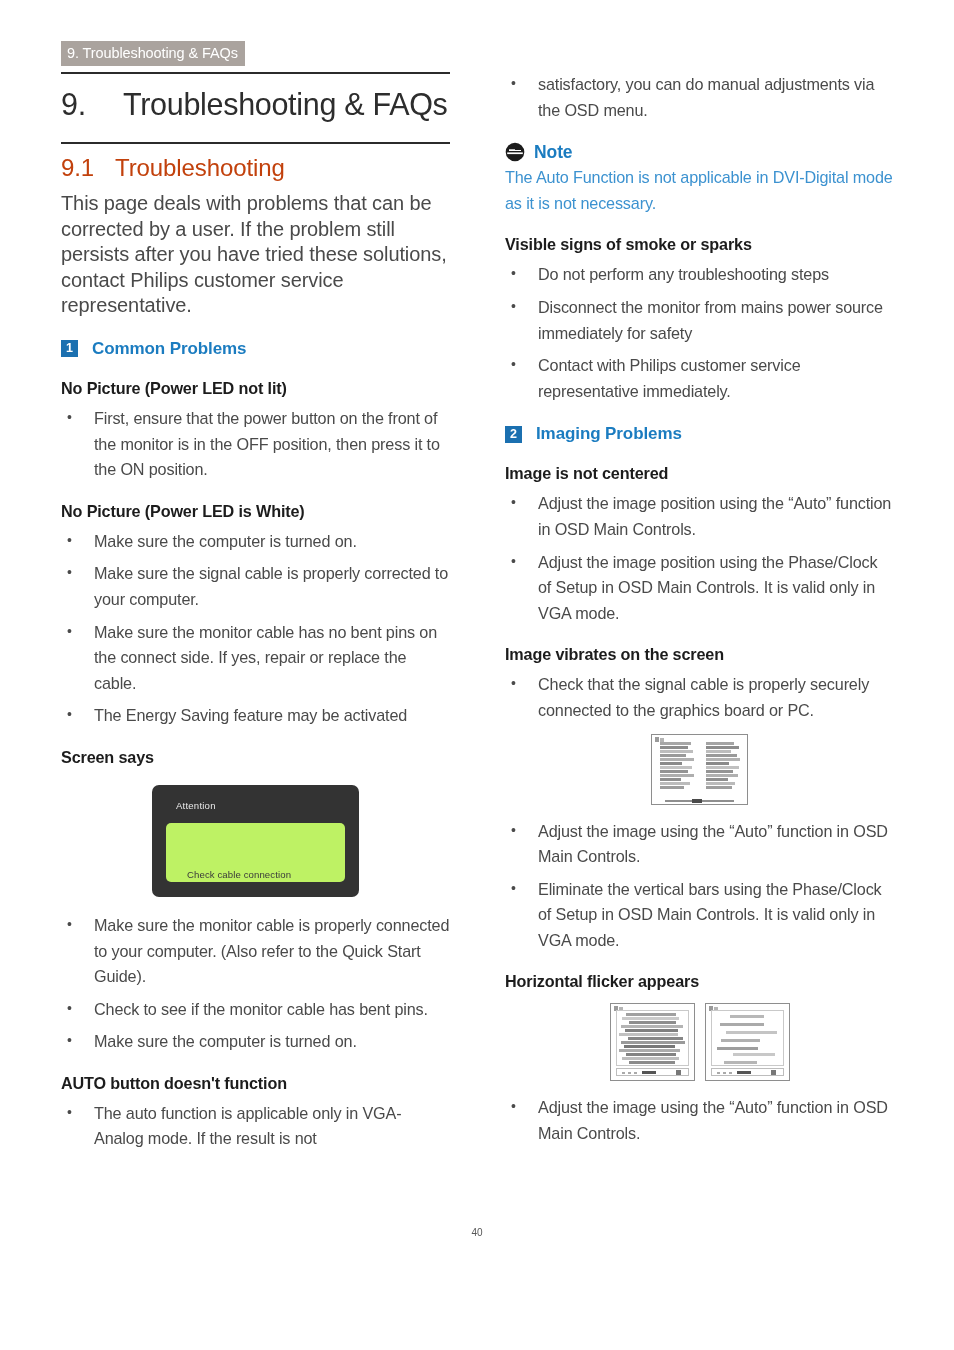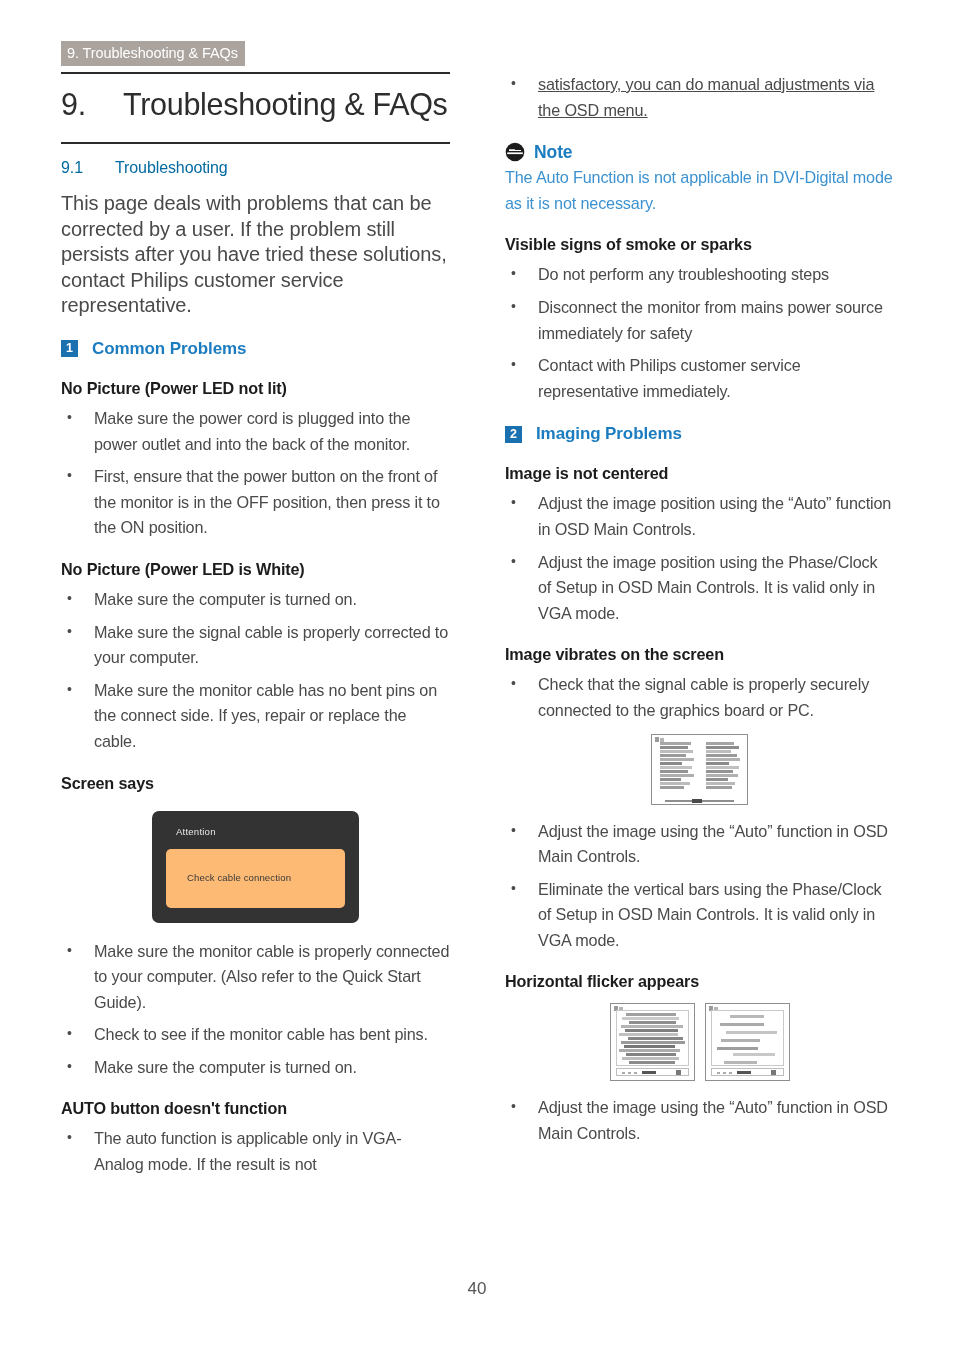--- a/index.html
+++ b/index.html
@@ -70,23 +70,23 @@
   }
   .rule-mid {
     border-top: 2px solid #2b2b2b;
     margin-top: 18px;
     height: 0;
   }
 
   .section-title {
     display: flex;
     align-items: baseline;
-    font-size: 16px;
+    font-size: 24px;
     line-height: 30px;
-    color: #0369a1;
+    color: #c2410c;
     margin: 9px 0 8px 0;
     font-weight: normal;
     letter-spacing: -0.1px;
   }
   .section-num {
     width: 54px;
     flex: 0 0 54px;
   }
 
   
@@ -201,25 +201,25 @@
     box-sizing: border-box;
   }
   .attention-title {
     color: #e8e8e8;
     font-size: 9.6px;
     line-height: 14px;
     margin: 1px 0 10px 10px;
     letter-spacing: 0.2px;
   }
   .attention-inner {
-    background: #fdba74;
+    background: #bef264;
     border-radius: 5px;
     height: 59px;
     display: flex;
-    align-items: center;
+    align-items: flex-end;
   }
   .attention-msg {
     color: #3a3a3a;
     font-size: 9.6px;
     line-height: 14px;
     margin-left: 21px;
     letter-spacing: 0.1px;
   }
 
   
@@ -307,23 +307,23 @@
     width: 5px;
     height: 5px;
     background: #777;
   }
 
   
   .page-number {
     position: absolute;
     left: 0;
     right: 0;
-    top: 1279px;
+    top: 1227px;
     text-align: center;
-    font-size: 17px;
+    font-size: 10px;
     color: #565656;
   }
 </style>
 </head>
 <body>
 
 <div class="page">
 
   <div class="running-header">9. Troubleshooting &amp; FAQs</div>
 
@@ -345,29 +345,29 @@
 
     <p class="body">This page deals with problems that can be corrected by a user. If the problem still persists after you have tried these solutions, contact Philips customer service representative.</p>
 
     <div class="num-heading">
       <span class="num-badge">1</span>
       <span class="num-label">Common Problems</span>
     </div>
 
     <h4 class="sub">No Picture (Power LED not lit)</h4>
     <ul class="bullets">
-      <li>Make sure the power cord is plugged into the power outlet and into the back of the monitor.</li>
       <li>First, ensure that the power button on the front of the monitor is in the OFF position, then press it to the ON position.</li>
     </ul>
 
     <h4 class="sub">No Picture (Power LED is White)</h4>
     <ul class="bullets">
       <li>Make sure the computer is turned on.</li>
       <li>Make sure the signal cable is properly corrected to your computer.</li>
       <li>Make sure the monitor cable has no bent pins on the connect side. If yes, repair or replace the cable.</li>
+      <li>The Energy Saving feature may be activated</li>
     </ul>
 
     <h4 class="sub">Screen says</h4>
 
     <div class="attention-wrap">
       <div class="attention-box">
         <div class="attention-title">Attention</div>
         <div class="attention-inner">
           <div class="attention-msg">Check cable connection</div>
         </div>
@@ -383,21 +383,21 @@
     <h4 class="sub">AUTO button doesn't function</h4>
     <ul class="bullets">
       <li>The auto function is applicable only in VGA-Analog mode. If the result is not</li>
     </ul>
 
   </div>
 
   <div class="col col-right">
 
     <ul class="bullets">
-      <li style="list-style:none;padding-left:33px;text-decoration:underline;">satisfactory, you can do manual adjustments via the OSD menu.</li>
+      <li style="list-style:none;padding-left:33px;">satisfactory, you can do manual adjustments via the OSD menu.</li>
     </ul>
 
     <div class="note-head">
       <span class="note-icon">
         <svg viewBox="0 0 20 20" width="20" height="20" aria-hidden="true">
           <circle cx="10" cy="10" r="9.3" fill="#1c1c1c"></circle>
           <rect x="4.0" y="7.3" width="12" height="1.7" fill="#ffffff"></rect>
           <rect x="2.2" y="10.4" width="15.6" height="1.7" fill="#ffffff"></rect>
           <path d="M10 3.2 C14.4 3.2 17.6 6.0 18.2 8.0 L10 8.0 Z" fill="#1c1c1c"></path>
         </svg>

